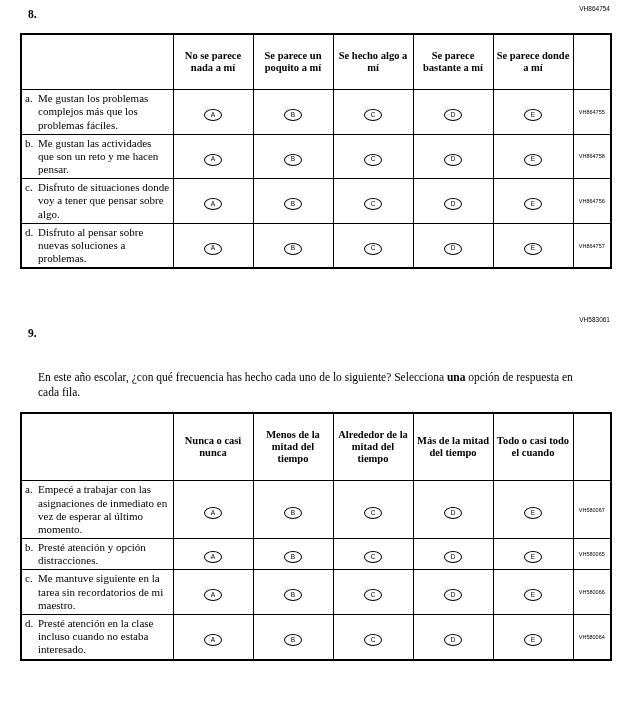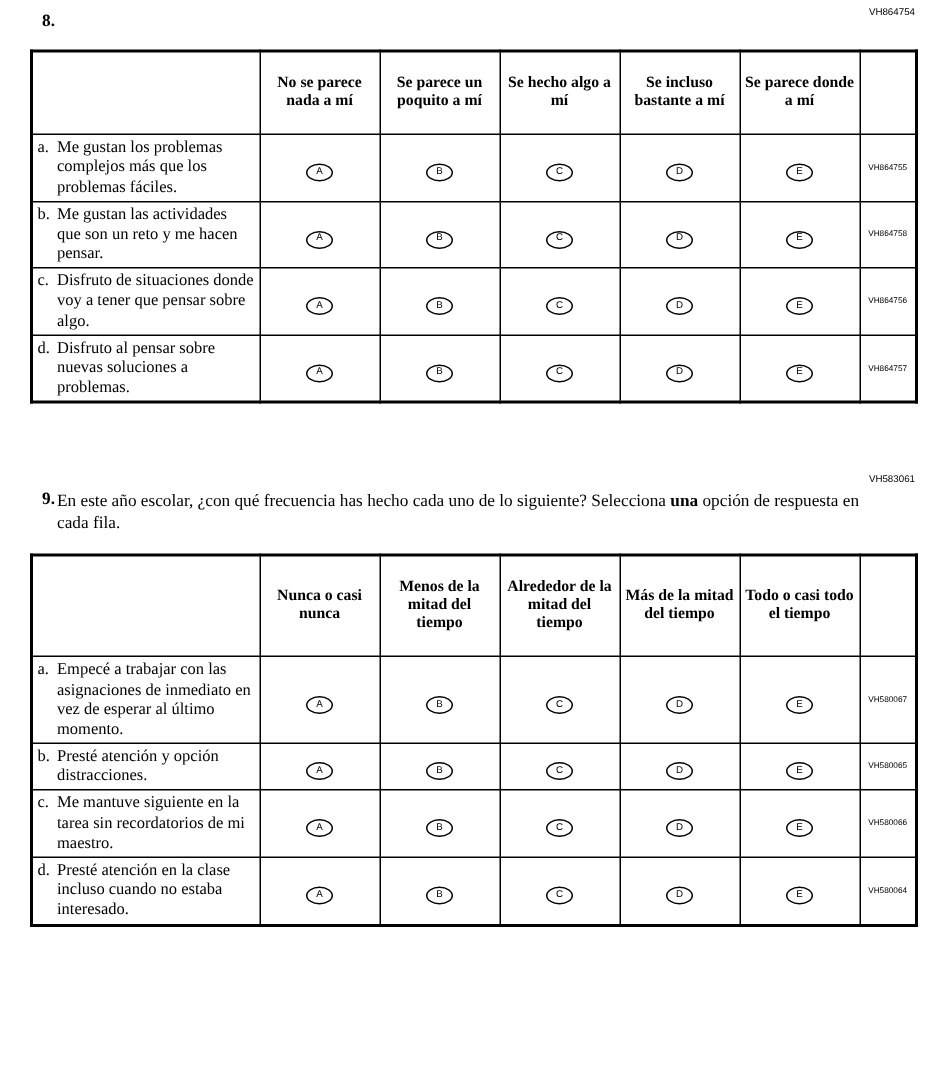--- a/index.html
+++ b/index.html
@@ -3,21 +3,21 @@
 <meta charset="utf-8">
 <style>
   html,body{margin:0;padding:0;background:#fff;color:#000;}
   body{width:630px;font-family:"Liberation Serif",serif;}
   .page{position:relative;width:590px;padding:8px 20px 6px 20px;}
   .question{position:relative;margin:0;}
   .q9{margin-top:58px;}
   .qrow{display:flex;align-items:flex-start;}
   .qnum{font-weight:bold;font-size:11.5px;width:18px;flex:none;padding-left:8px;box-sizing:border-box;}
   .qtext{font-size:11.5px;line-height:1.25;max-width:520px;}
-  .q9 .qtext{max-width:545px;}
+  .q9 .qtext{max-width:545px;margin-top:43px;}
   .qcode{position:absolute;right:0;top:-3px;font-size:6.5px;font-family:"Liberation Sans",sans-serif;}
   .q9 .qcode{top:-11px;}
   table{border-collapse:collapse;width:590px;margin-top:13px;border:2px solid #000;table-layout:fixed;}
   th,td{border:1px solid #000;box-sizing:border-box;}
   th{font-size:10.5px;font-weight:bold;text-align:center;vertical-align:middle;padding:15px 2px;line-height:1.15;}
   th.stmt-h,th.code-h{padding:0;}
   td.stmt{font-size:11px;line-height:1.2;vertical-align:top;padding:2px 3px 2px 3px;}
   .sw{display:flex;}
   .rl{width:13px;flex:none;}
   .rt{flex:1;}
@@ -47,21 +47,21 @@
           <col style="width:80px">
           <col style="width:80px">
           <col style="width:38px">
       </colgroup>
       <tbody>
           <tr class="hrow">
         <th class="stmt-h"></th>
         <th>No se parece nada a mí</th>
         <th>Se parece un poquito a mí</th>
         <th>Se hecho algo a mí</th>
-        <th>Se incluso bastante a mí</th>
+        <th>Se parece bastante a mí</th>
         <th>Se parece donde a mí</th>
         <th class="code-h"></th>
       </tr>
       <tr>
         <td class="stmt">
               <div class="sw">
                 <span class="rl">a.</span>
                 <span class="rt">Me gustan los problemas complejos más que los problemas fáciles.</span>
               </div>
             </td>
@@ -135,21 +135,21 @@
           <col style="width:80px">
           <col style="width:38px">
       </colgroup>
       <tbody>
           <tr class="hrow">
         <th class="stmt-h"></th>
         <th>Nunca o casi nunca</th>
         <th>Menos de la mitad del tiempo</th>
         <th>Alrededor de la mitad del tiempo</th>
         <th>Más de la mitad del tiempo</th>
-        <th>Todo o casi todo el tiempo</th>
+        <th>Todo o casi todo el cuando</th>
         <th class="code-h"></th>
       </tr>
       <tr>
         <td class="stmt">
               <div class="sw">
                 <span class="rl">a.</span>
                 <span class="rt">Empecé a trabajar con las asignaciones de inmediato en vez de esperar al último momento.</span>
               </div>
             </td>
         <td class="bub"><span class="bubble">A</span></td>

